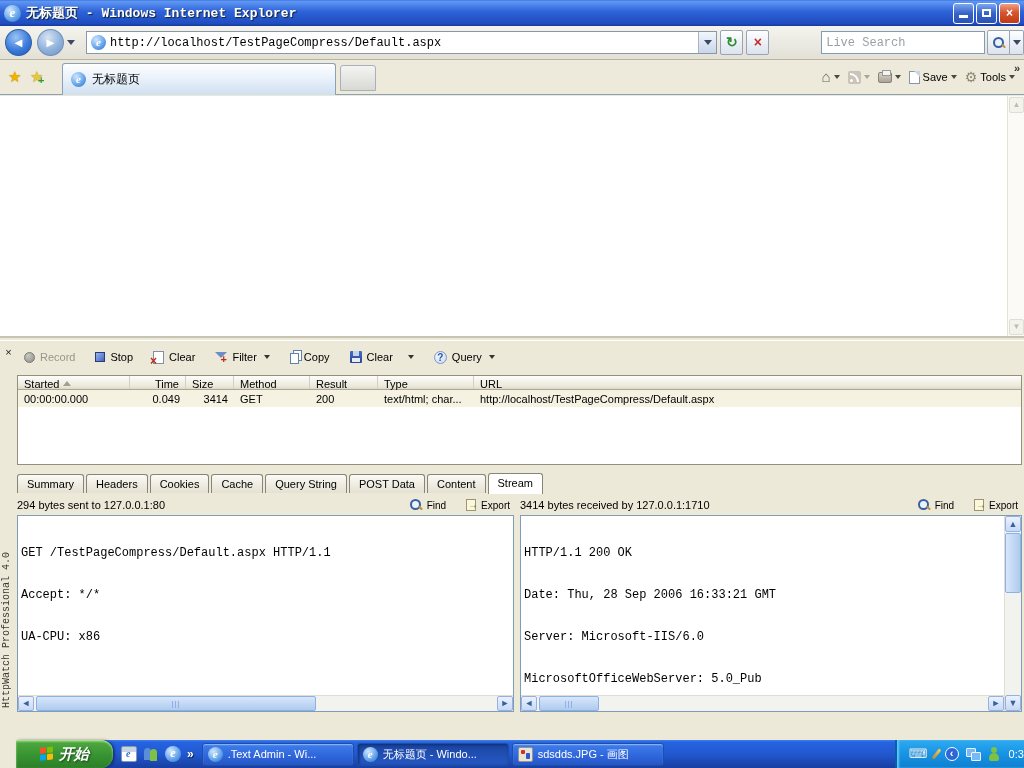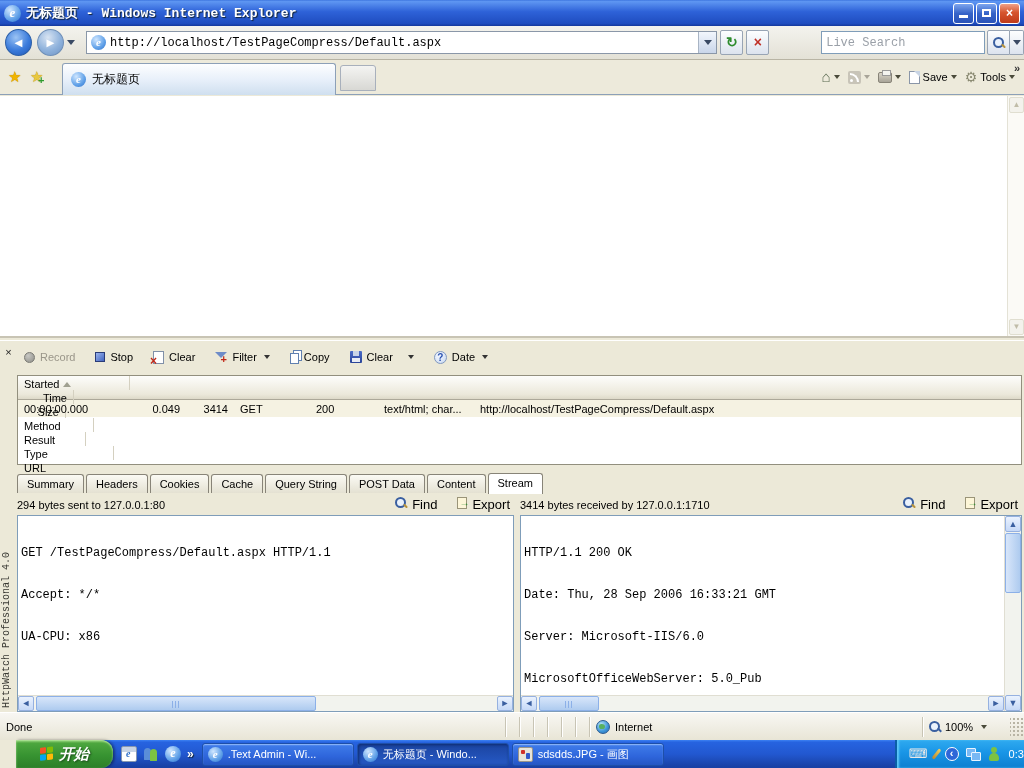--- a/index.html
+++ b/index.html
@@ -98,40 +98,40 @@
   .filter-ico::after { content:"+"; position:absolute; left:5px; top:2px; color:#C02818; font:bold 11px "Liberation Sans", sans-serif; }
   .copy-ico { position:relative; width:9px; height:11px; background:#fff; border:1px solid #6080B0; box-shadow:3px -3px 0 -1px #fff, 3px -3px 0 0 #6080B0; margin-top:3px; }
   .save-ico { position:relative; width:12px; height:12px; background:linear-gradient(#4A6CC8,#2A4498); border-radius:1px; }
   .save-ico::before { content:""; position:absolute; left:3px; top:0; width:6px; height:5px; background:#C8D4E8; }
   .save-ico::after { content:""; position:absolute; left:2px; bottom:1px; width:8px; height:4px; background:#E8ECF4; }
   .help-ico { width:13px; height:13px; border-radius:50%; background:radial-gradient(circle at 35% 30%,#F4F8FF,#C8D8F0); border:1px solid #8098C0; color:#2A52B0; font:bold 10px "Liberation Sans", sans-serif; text-align:center; line-height:12px; }
   .hw-dd { width:0; height:0; border-left:3px solid transparent; border-right:3px solid transparent; border-top:4px solid #333; margin-left:2px; }
 
   
   .hw-grid { position:absolute; left:17px; top:34px; width:1005px; height:90px; background:#fff; border:1px solid #928F7E; }
-  .grid-head { display:flex; height:24px; background:linear-gradient(180deg,#FDFDFB,#EBE8DA 80%,#DDD9C8); border-bottom:1px solid #ACA899;flex-direction:column; }
+  .grid-head { display:flex; height:14px; background:linear-gradient(180deg,#FDFDFB,#EBE8DA 80%,#DDD9C8); border-bottom:1px solid #ACA899; }
   .gh-cell { padding:2px 0 0 6px; border-right:1px solid #D4D0C0; display:flex; align-items:center; gap:4px; }
   .sort-asc { width:0; height:0; border-left:4px solid transparent; border-right:4px solid transparent; border-bottom:5px solid #A0A090; }
   .grid-row { display:flex; height:17px; background:#F5F2E2; align-items:center; }
   .gr-cell { padding:0 6px; white-space:nowrap; overflow:hidden; }
   .cw0{width:112px;} .cw1{width:56px; text-align:right;} .cw2{width:48px; text-align:right;} .cw3{width:76px;} .cw4{width:68px;} .cw5{width:96px;} .cw6{flex:1;}
 
   
   .hw-tabs { position:absolute; left:17px; top:132px; height:21px; display:flex; align-items:center; gap:2px; }
   .hwtab { height:19px; padding:3px 9px 0 9px; border:1px solid #888478; border-bottom:none; border-radius:3px 3px 0 0;
     background:linear-gradient(180deg,#FBFAF4,#E4E1D2); font-size:11px; }
   .hwtab.active { height:21px; background:#fff; position:relative; z-index:2; }
 
   
   .pane { position:absolute; top:153px; }
   .pane.left { left:17px; width:497px; }
   .pane.right { left:520px; width:502px; }
   .pane-head { height:21px; display:flex; align-items:center; font-size:11px; }
   .pane-head .hdtext { white-space:nowrap; }
-  .pane-tool { display:flex; align-items:flex-start; gap:5px; margin-left:auto; padding:0 4px; font-size:13px; }
+  .pane-tool { display:flex; align-items:flex-end; gap:5px; margin-left:auto; padding:0 4px; font-size:10px; }
   .export-ico { position:relative; width:10px; height:12px; background:#FDF6D8; border:1px solid #9A9478; }
   .export-ico::after { content:"\2192"; position:absolute; left:1px; top:-1px; color:#2E8C2E; font:bold 10px "Liberation Sans", sans-serif; }
   .streambox { position:relative; height:197px; background:#fff; border:1px solid #7F9DB9; overflow:hidden; }
   .streamtext { position:absolute; left:3px; top:2px; right:2px; bottom:17px; overflow:hidden;
     font:12px "Liberation Mono", monospace; line-height:14px; white-space:pre; }
   .pane.right .streamtext { right:19px; }
   .line { height:14px; }
 
   
   .sb-btn { background:linear-gradient(180deg,#EAF2FE,#C6D9F7); border:1px solid #96B1E0; border-radius:2px; color:#3A5FA0; text-align:center; }
@@ -306,35 +306,35 @@
           <span class="copy-ico"></span>
           <span>Copy</span>
         </span>
       <span class="hwbtn">
           <span class="save-ico"></span>
           <span>Clear</span>
           <span class="hw-dd" style="margin-left:10px"></span>
         </span>
       <span class="hwbtn">
           <span class="help-ico">?</span>
-          <span>Date</span>
+          <span>Query</span>
           <span class="hw-dd"></span>
         </span>
     </div>
 
     <div class="hw-grid">
       <div class="grid-head">
         <span class="gh-cell cw0">
             <span>Started</span>
             <span class="sort-asc"></span>
           </span>
         <span class="gh-cell cw1" style="justify-content:flex-end;padding-right:6px">
             <span>Time</span>
           </span>
-        <span class="gh-cell cw2" style="justify-content:flex-end;padding-right:6px">
+        <span class="gh-cell cw2" style="padding-right:6px">
             <span>Size</span>
           </span>
         <span class="gh-cell cw3">
             <span>Method</span>
           </span>
         <span class="gh-cell cw4">
             <span>Result</span>
           </span>
         <span class="gh-cell cw5">
             <span>Type</span>
@@ -430,39 +430,20 @@
         </div>
         <div class="hscroll">
           <span class="sb-btn l">◄</span>
           <span class="sb-btn r">►</span>
           <span class="hthumb" style="left:18px; width:60px;"></span>
         </div>
       </div>
     </div>
   </div>
 
-  <div class="statusbar">
-    <span class="st-done">Done</span>
-    <span class="cell st-seg"></span>
-    <span class="cell st-seg"></span>
-    <span class="cell st-seg"></span>
-    <span class="cell st-seg"></span>
-    <span class="cell st-seg"></span>
-    <span class="cell st-seg"></span>
-    <span class="cell" style="width:112px">
-      <span class="globe"></span>
-      <span>Internet</span>
-    </span>
-    <span class="cell zoomcell" style="width:86px">
-      <span class="zoomplus"></span>
-      <span>100%</span>
-      <span class="cmd-dd" style="margin-left:8px"></span>
-    </span>
-    <span class="grip"></span>
-  </div>
 
   <div class="taskbar">
     <span class="startbtn">
       <span class="winflag">
           <i></i>
           <i></i>
           <i></i>
           <i></i>
         </span>
       <span>开始</span>

